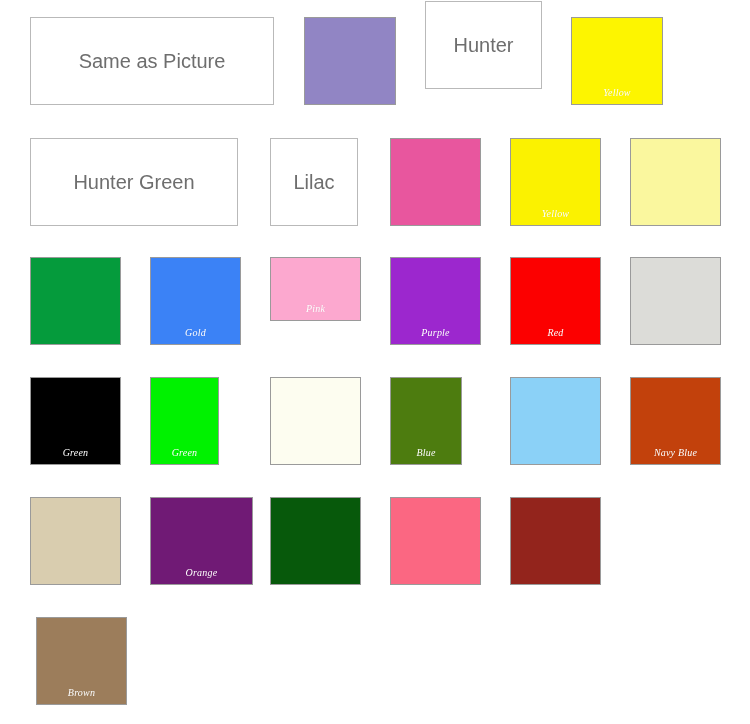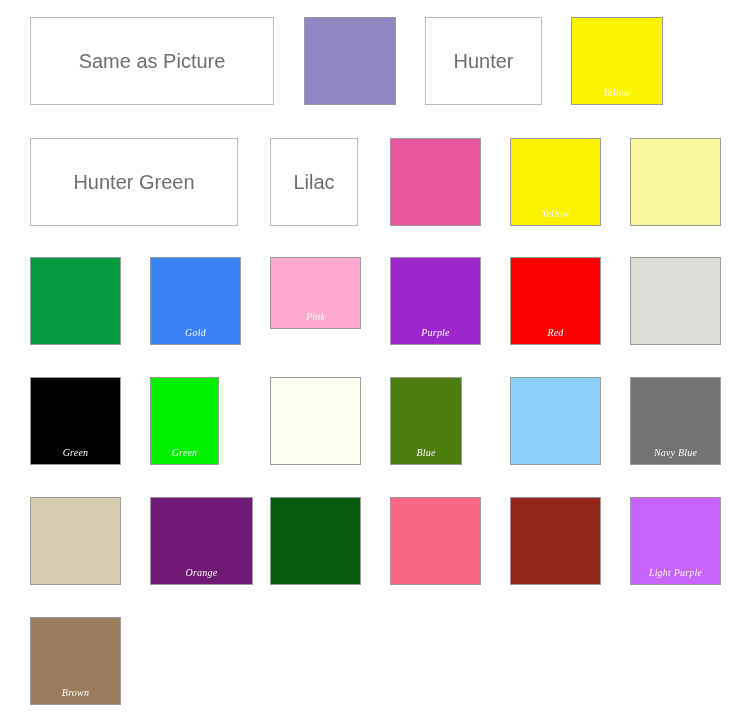--- a/index.html
+++ b/index.html
@@ -78,21 +78,21 @@
 
 <div id="swatch-grid">
     <div class="cell" style="left: 30px; top: 17px; width: 244px; height: 88px;">
       <div class="textbox" style="width: 244px; height: 88px;">
         <span class="textbox-label">Same as Picture</span>
       </div>
     </div>
     <div class="cell" style="left: 304px; top: 17px; width: 92px; height: 88px;">
       <div class="swatch" title="swatch-lilac-sample" style="width: 92px; height: 88px; background: rgb(145, 133, 196);"></div>
     </div>
-    <div class="cell" style="left: 425px; top: 17px; width: 117px; height: 88px;">
+    <div class="cell" style="left: 425px; top: 1px; width: 117px; height: 88px;">
       <div class="textbox" style="width: 117px; height: 88px;">
         <span class="textbox-label">Hunter</span>
       </div>
     </div>
     <div class="cell" style="left: 571px; top: 17px; width: 92px; height: 88px;">
       <div class="swatch" title="swatch-yellow-1" style="width: 92px; height: 88px; background: rgb(253, 245, 0);">
         <div class="swatch-label">Yellow</div>
       </div>
     </div>
     <div class="cell" style="left: 270px; top: 138px; width: 88px; height: 88px;">
@@ -118,21 +118,21 @@
     </div>
     <div class="cell" style="left: 30px; top: 257px; width: 91px; height: 88px;">
       <div class="swatch" title="swatch-kelly-green" style="width: 91px; height: 88px; background: rgb(5, 155, 60);"></div>
     </div>
     <div class="cell" style="left: 150px; top: 257px; width: 91px; height: 88px;">
       <div class="swatch" title="swatch-gold" style="width: 91px; height: 88px; background: #3b82f6;">
         <div class="swatch-label">Gold</div>
       </div>
     </div>
     <div class="cell" style="left: 270px; top: 257px; width: 91px; height: 88px;">
-      <div class="swatch" title="swatch-pink" style="width: 91px; height: 72px; background: rgb(252, 168, 207); padding-left: 17px;">
+      <div class="swatch" title="swatch-pink" style="width: 91px; height: 64px; background: rgb(252, 168, 207); padding-left: 17px;">
         <div class="swatch-label">Pink</div>
       </div>
     </div>
     <div class="cell" style="left: 390px; top: 257px; width: 91px; height: 88px;">
       <div class="swatch" title="swatch-purple" style="width: 91px; height: 88px; background: rgb(156, 39, 206);">
         <div class="swatch-label">Purple</div>
       </div>
     </div>
     <div class="cell" style="left: 510px; top: 257px; width: 91px; height: 72px;">
       <div class="swatch" title="swatch-red" style="width: 91px; height: 88px; background: rgb(252, 0, 0);">
@@ -157,44 +157,39 @@
     </div>
     <div class="cell" style="left: 390px; top: 377px; width: 91px; height: 88px;">
       <div class="swatch" title="swatch-blue" style="width: 72px; height: 88px; background: #4d7c0f;">
         <div class="swatch-label">Blue</div>
       </div>
     </div>
     <div class="cell" style="left: 510px; top: 377px; width: 91px; height: 88px;">
       <div class="swatch" title="swatch-light-blue" style="width: 91px; height: 88px; background: rgb(139, 209, 247);"></div>
     </div>
     <div class="cell" style="left: 630px; top: 377px; width: 91px; height: 88px;">
-      <div class="swatch" title="swatch-navy-blue" style="width: 91px; height: 88px; background: #737373;">
+      <div class="swatch" title="swatch-navy-blue" style="width: 91px; height: 88px; background: #c2410c;">
         <div class="swatch-label">Navy Blue</div>
       </div>
     </div>
     <div class="cell" style="left: 30px; top: 497px; width: 91px; height: 88px;">
       <div class="swatch" title="swatch-tan" style="width: 91px; height: 88px; background: rgb(217, 205, 175);"></div>
     </div>
     <div class="cell" style="left: 150px; top: 497px; width: 91px; height: 88px;">
       <div class="swatch" title="swatch-orange" style="width: 103px; height: 88px; background: #701a75;">
         <div class="swatch-label">Orange</div>
       </div>
     </div>
     <div class="cell" style="left: 270px; top: 497px; width: 91px; height: 88px;">
       <div class="swatch" title="swatch-dark-green" style="width: 91px; height: 88px; background: rgb(7, 89, 11);"></div>
     </div>
     <div class="cell" style="left: 390px; top: 497px; width: 91px; height: 88px;">
       <div class="swatch" title="swatch-salmon-pink" style="width: 91px; height: 88px; background: rgb(251, 103, 130);"></div>
     </div>
     <div class="cell" style="left: 510px; top: 497px; width: 91px; height: 88px;">
       <div class="swatch" title="swatch-brick-red" style="width: 91px; height: 88px; background: rgb(147, 36, 28);"></div>
     </div>
-    <div class="cell" style="left: 630px; top: 497px; width: 91px; height: 88px;">
-      <div class="swatch" title="swatch-light-purple" style="width: 91px; height: 88px; background: rgb(200, 99, 251);">
-        <div class="swatch-label">Light Purple</div>
-      </div>
-    </div>
-    <div class="cell" style="left: 30px; top: 617px; width: 91px; height: 88px;">
+    <div class="cell" style="left: 36px; top: 617px; width: 91px; height: 88px;">
       <div class="swatch" title="swatch-brown" style="width: 91px; height: 88px; background: rgb(156, 125, 91);">
         <div class="swatch-label">Brown</div>
       </div>
     </div>
   </div>
 
 </body></html>

